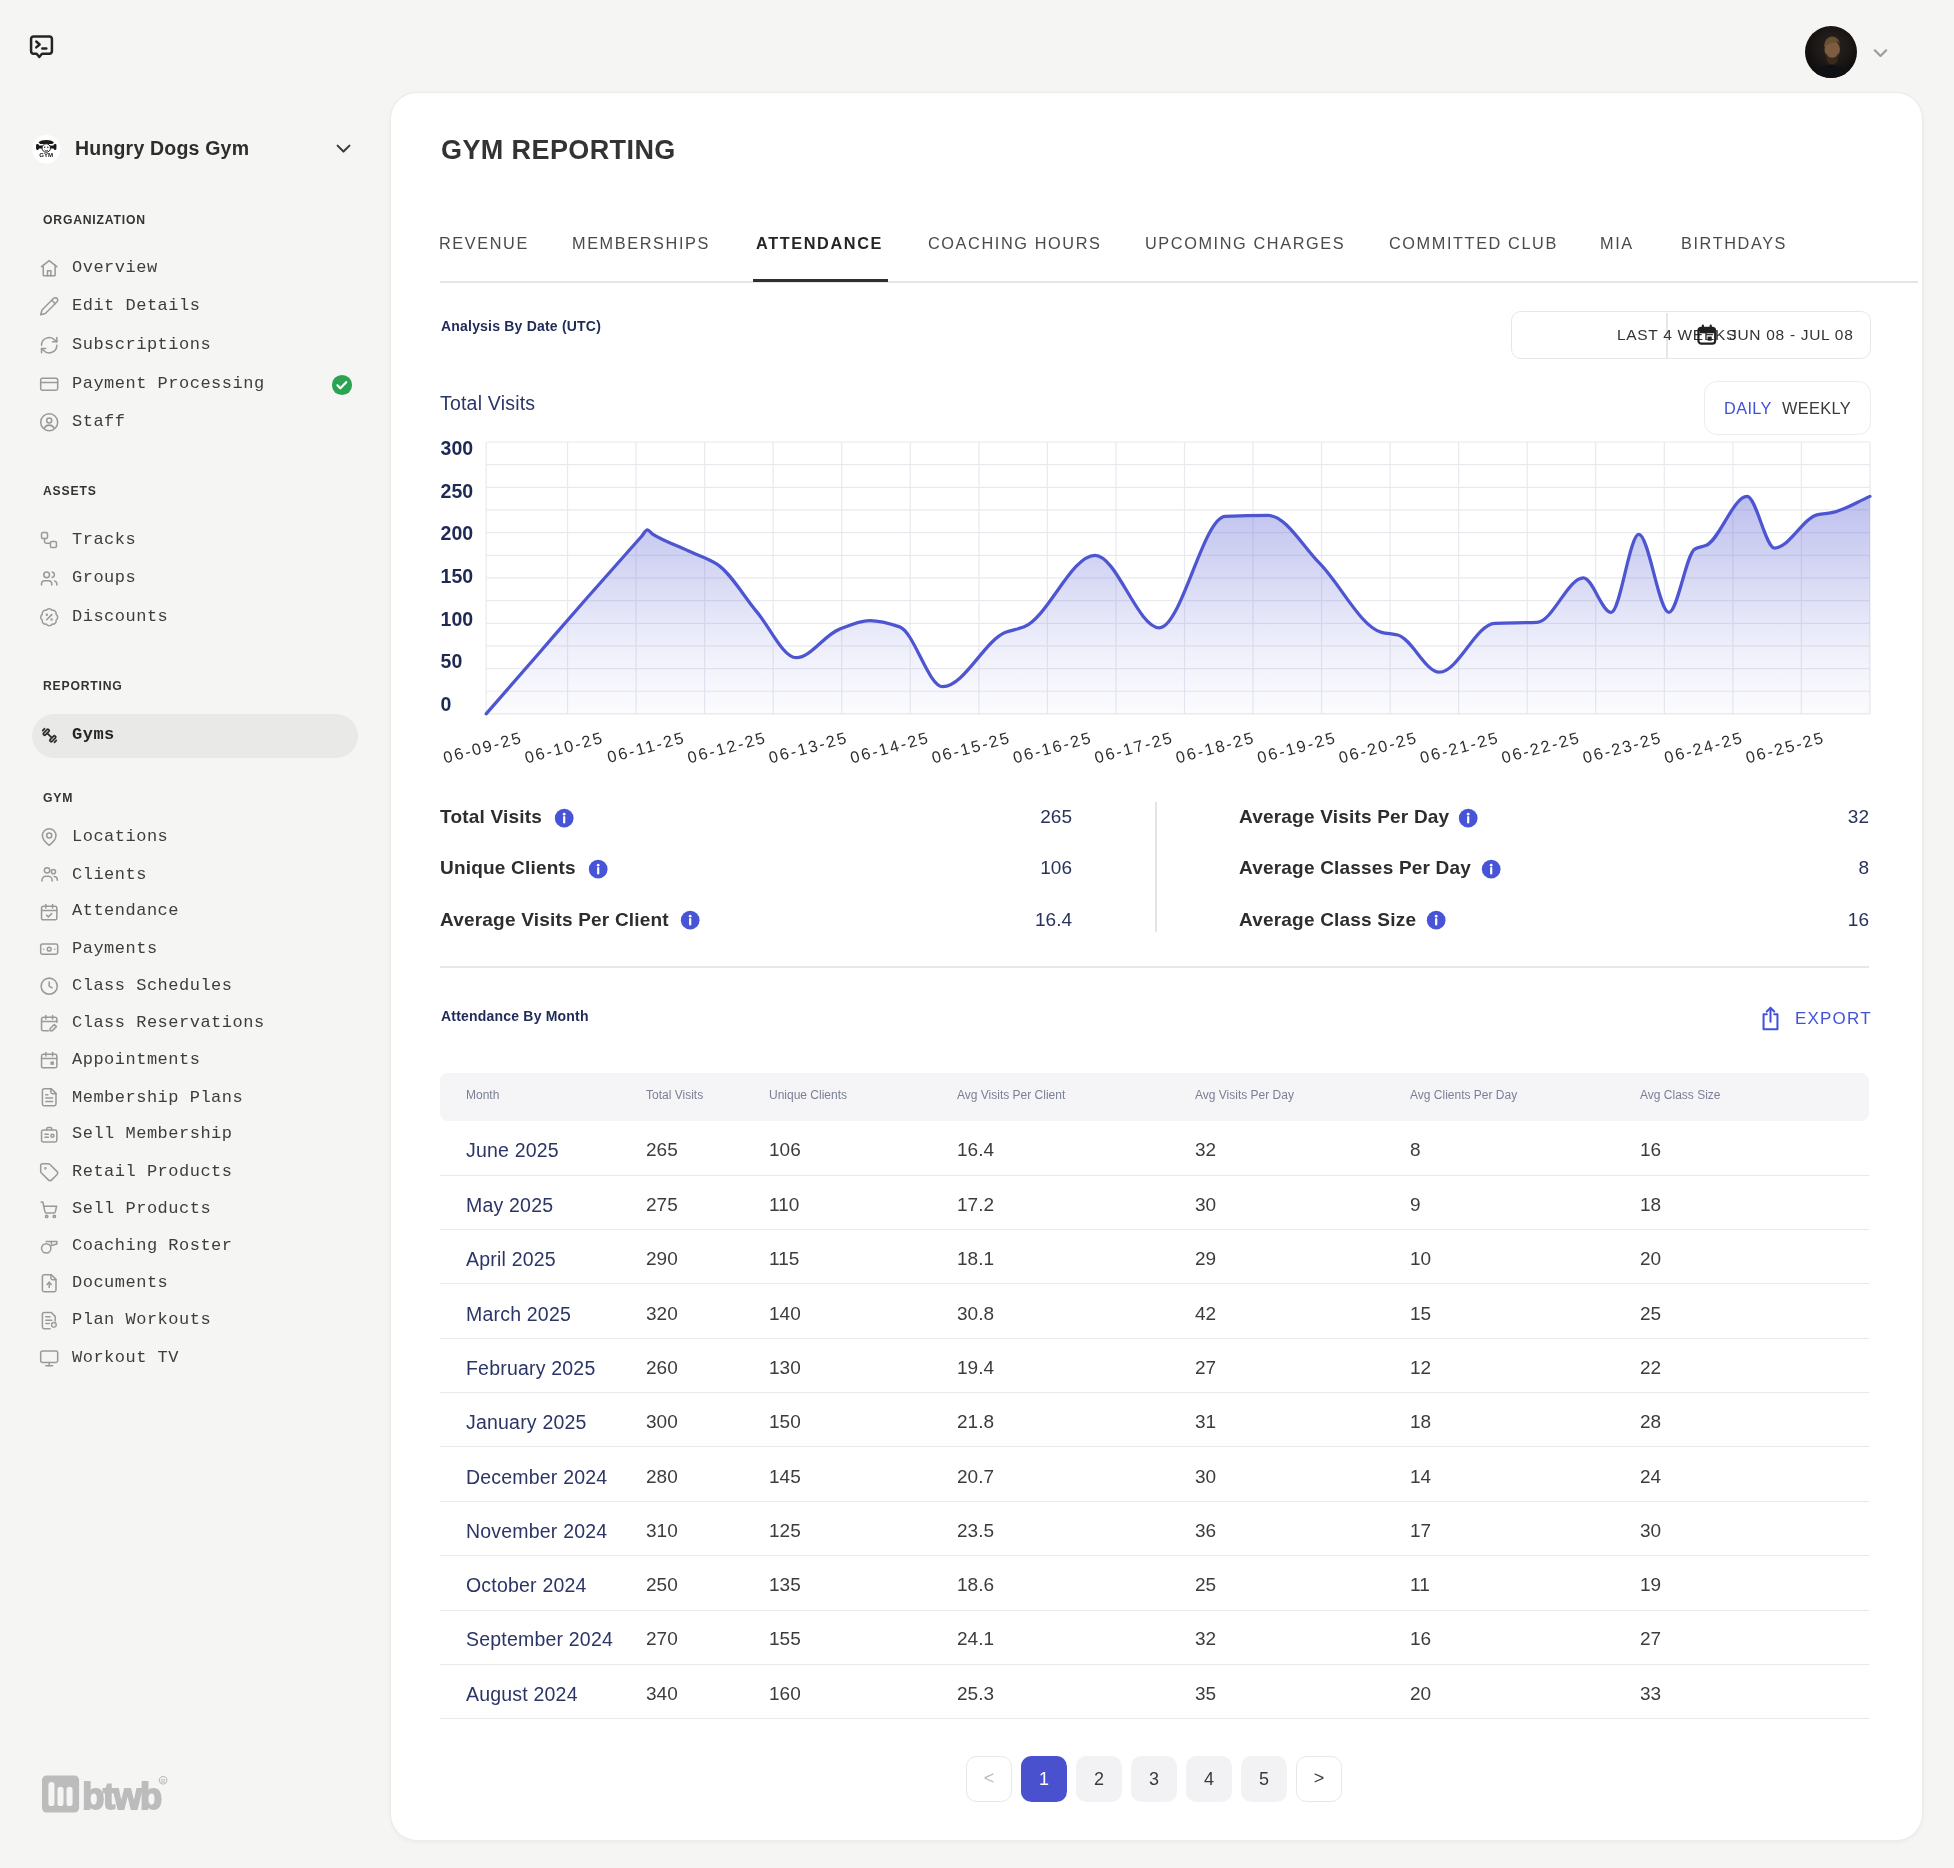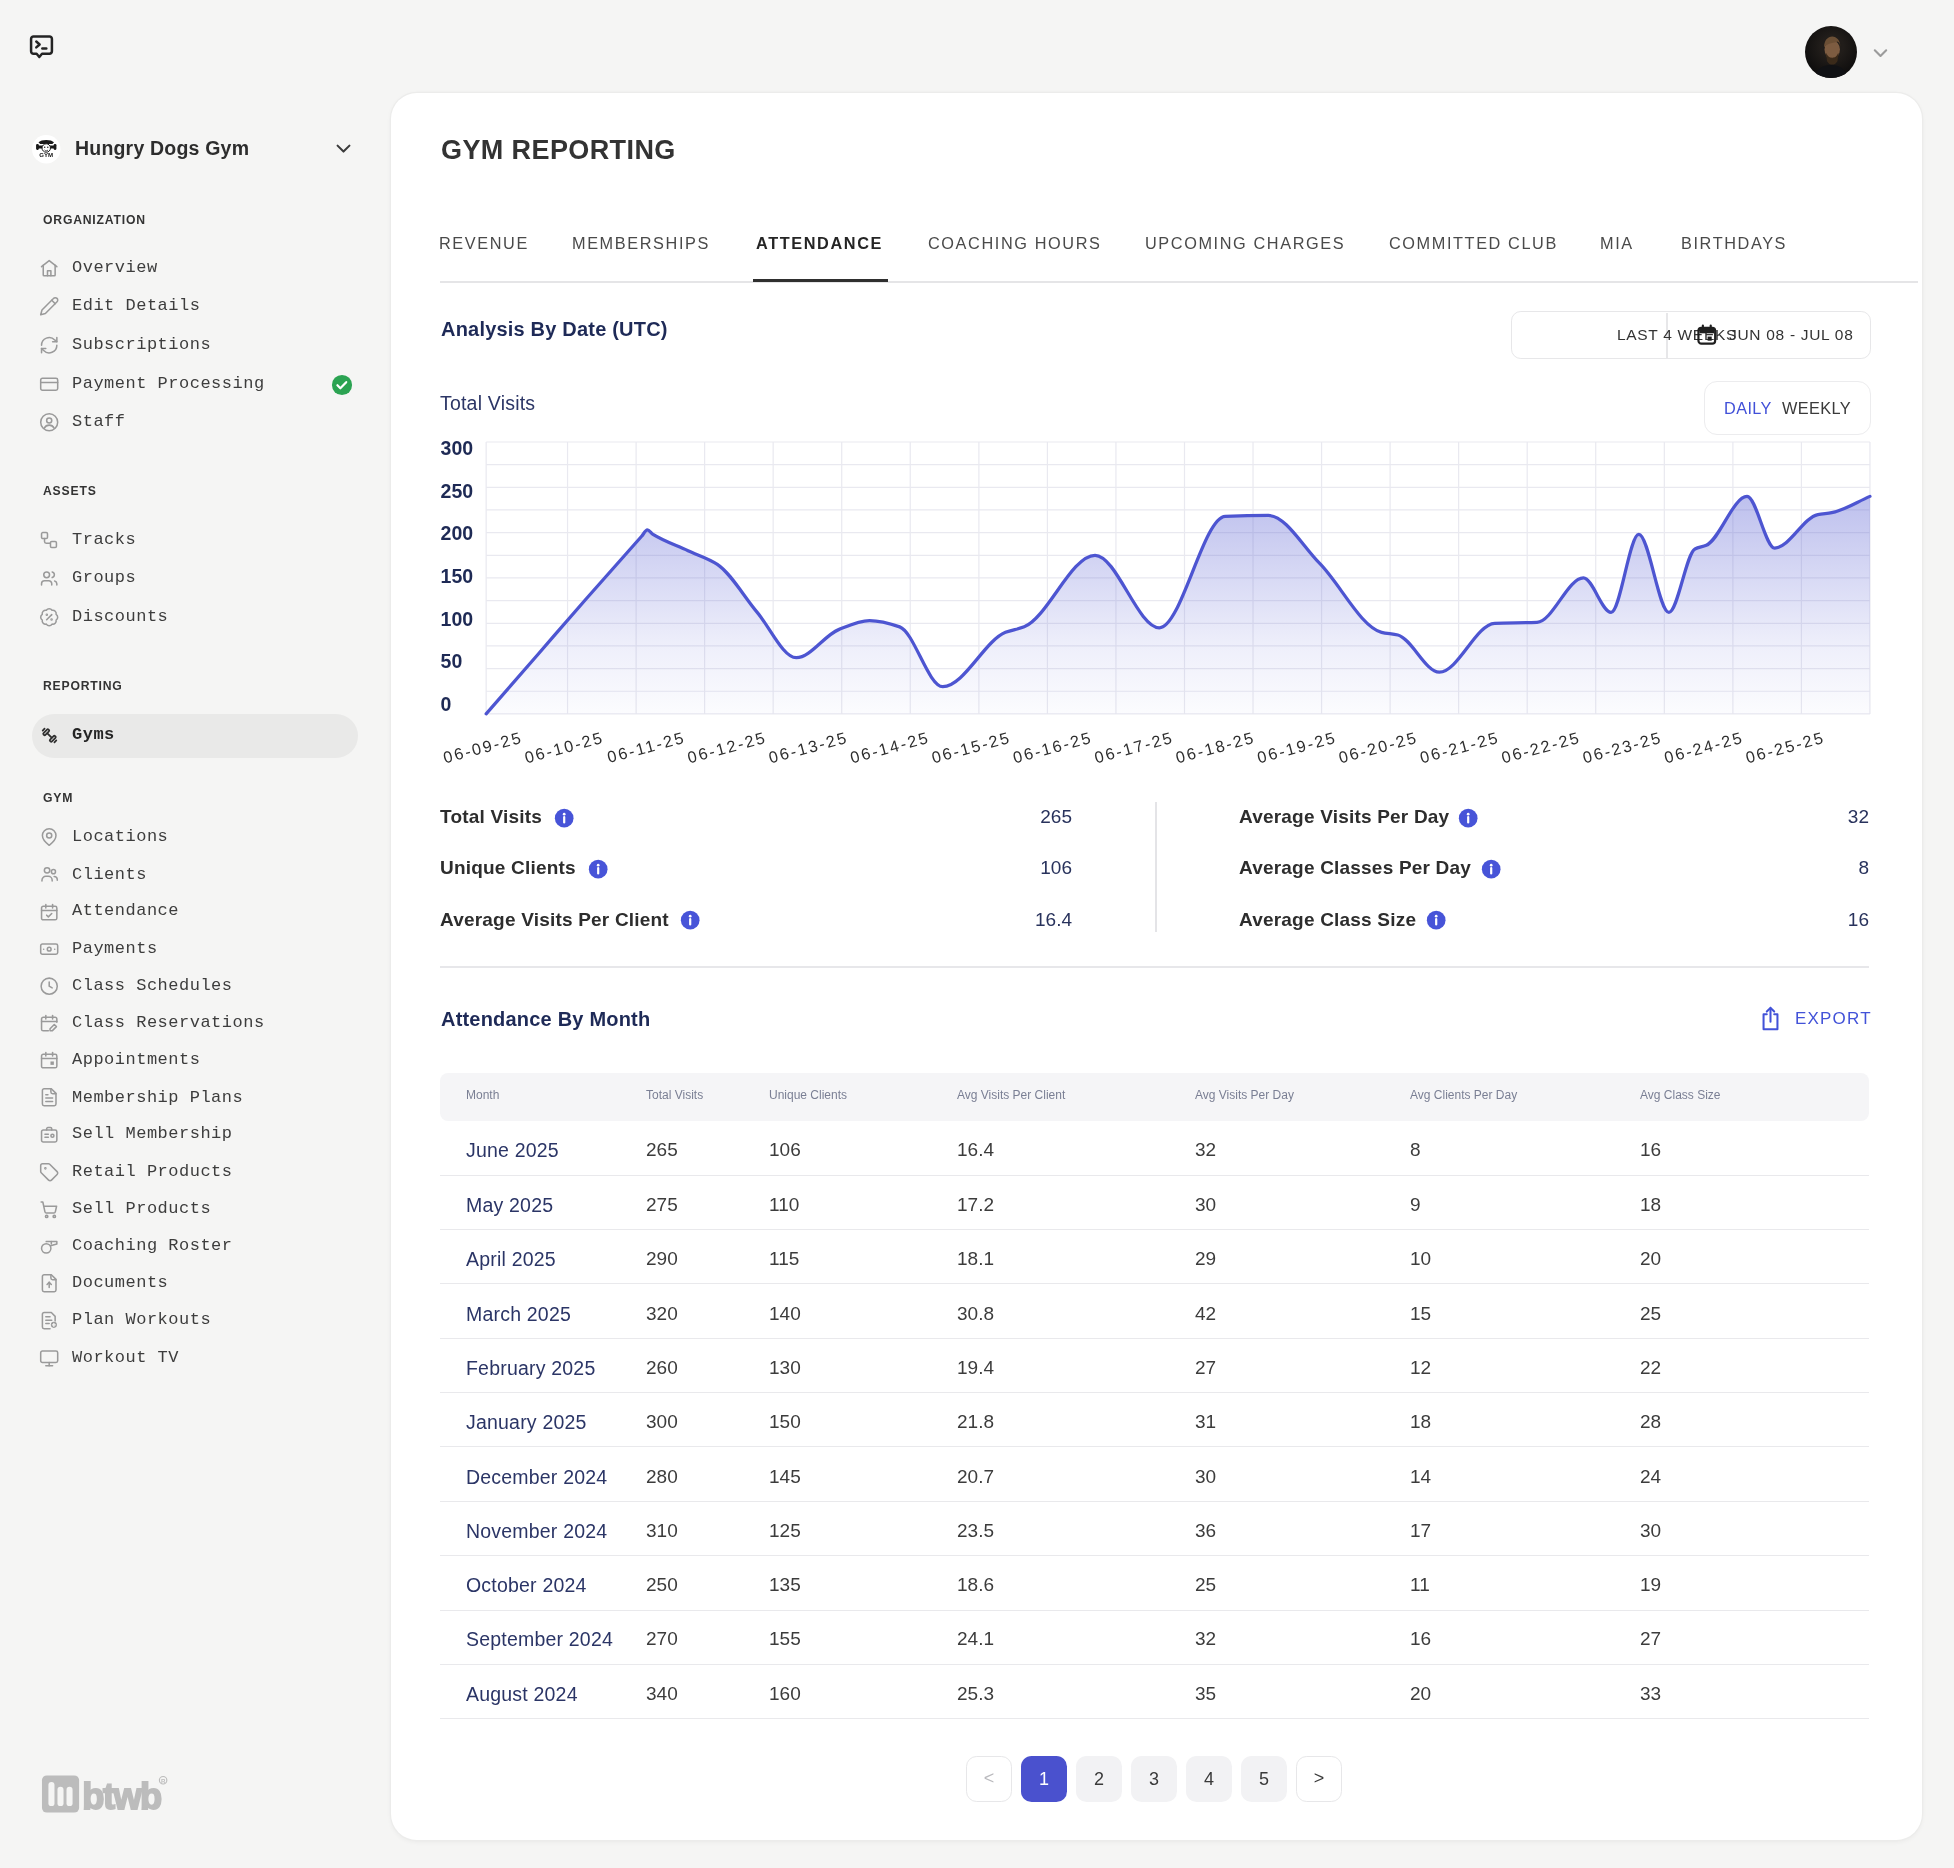--- a/index.html
+++ b/index.html
@@ -12,21 +12,21 @@
 .ylab { font:700 24px "Liberation Sans"; fill:#1e2a55; }
 .xlab { font:20px "Liberation Sans"; fill:#2e2e2e; }
 .statlab { position:absolute; font-size:19px; font-weight:700; color:#2d2d2d; letter-spacing:0.2px; }
 .statval { position:absolute; font-size:19px; color:#28325c; }
 .thead { position:absolute; font-size:12px; color:#7a7f94; }
 .tmonth { position:absolute; font-size:19.5px; color:#2b3566; letter-spacing:0.2px; }
 .tnum { position:absolute; font-size:19px; color:#3c3c3c; }
 .pbtn { position:absolute; top:1756px; width:46px; height:46px; border-radius:10.6px; font-size:18px; text-align:center; line-height:46px; }
 .ctrtext { font-size:15.5px; color:#333; letter-spacing:0.7px; }
 h1 { position:absolute; left:441px; top:135px; font-size:27px; letter-spacing:0.4px; color:#333; }
-.h2 { position:absolute; font-size:20px; font-weight:700; color:#1e2a57; letter-spacing:0.2px; }
+.h2 { position:absolute; font-size:14px; font-weight:700; color:#1e2a57; letter-spacing:0.2px; }
 </style></head>
 <body>
 <div class="card"></div>
 
 <svg class="abs" style="left:29px;top:34px" width="25" height="28" viewBox="0 0 24 26" fill="none" stroke="#242424" stroke-width="2.4" stroke-linecap="round" stroke-linejoin="round">
 <path d="M22 16.2a2.3 2.3 0 0 1-2.3 2.3h-7.2l-2.6 3.1-2.6-3.1H4.3A2.3 2.3 0 0 1 2 16.2V4.3A2.3 2.3 0 0 1 4.3 2h15.4A2.3 2.3 0 0 1 22 4.3Z"></path>
 <path d="m7 6.8 3.2 2.8L7 12.4"></path>
     <path d="M12.8 13.4h3.8"></path>
   </svg>
 <svg class="abs" style="left:1805px;top:26px" width="52" height="52" viewBox="0 0 64 64">

